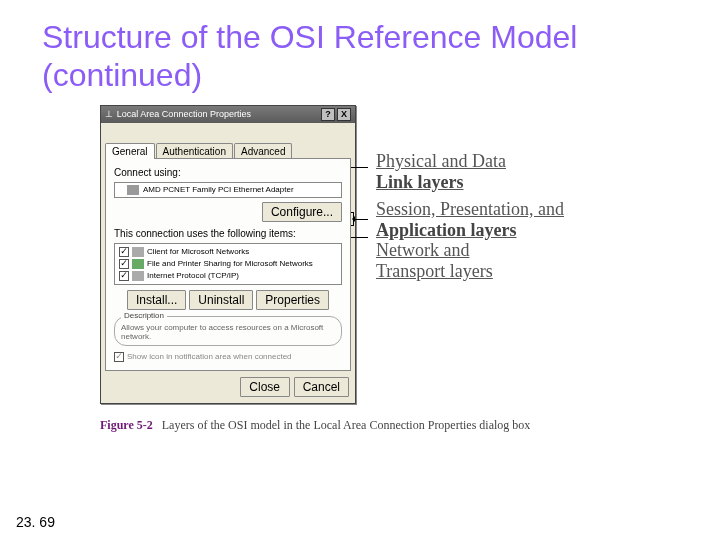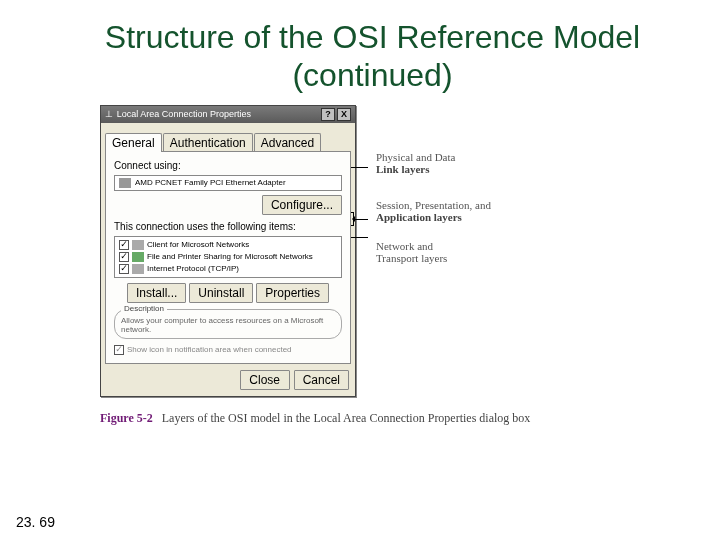--- a/index.html
+++ b/index.html
@@ -6,25 +6,24 @@
   body {
     margin: 0;
     width: 720px;
     height: 540px;
     background: #fff;
     font-family: Tahoma, Arial, sans-serif;
     position: relative;
   }
   .slide-title {
     font-size: 32px;
-    color: #14532d;
+    color: #8b5cf6;
     font-family: Verdana, sans-serif;
     padding: 18px 17px 10px 42px;
     line-height: 1.2;
-    text-align: center;
   }
   .figure-area {
     position: relative;
     margin-left: 100px;
     width: 520px;
   }
   .dialog {
     position: relative;
     width: 256px;
     border: 1px solid #444;
@@ -42,37 +41,37 @@
   }
   .titlebar .sysicon { margin-right: 4px; font-size: 9px; }
   .titlebar .spacer { flex: 1; }
   .titlebar .winbtns { display: flex; gap: 2px; }
   .winbtn {
     width: 14px; height: 13px;
     background: #c0c0c0; border: 1px solid #333;
     display: flex; align-items: center; justify-content: center;
     font-size: 9px; font-weight: bold; color: #000;
   }
-  .tabs { display: flex; padding: 10px 4px 0 4px; font-size: 12px; }
+  .tabs { display: flex; padding: 20px 4px 0 4px; font-size: 10px; }
   .tab {
     border: 1px solid #888; border-bottom: none;
     padding: 2px 6px; background: #ece9d8;
     margin-right: 1px; border-radius: 2px 2px 0 0;
   }
   .tab.active { background: #fdfdfb; position: relative; z-index: 2; }
   .tabpanel {
     border: 1px solid #888; background: #fdfdfb;
     margin: -1px 4px 0 4px; padding: 8px 8px 6px 8px;
     position: relative; z-index: 1;
   }
   .label { font-size: 10px; color: #000; margin-bottom: 4px; }
   .adapter-row {
     display: flex; align-items: center;
     border: 1px solid #888; background: #fff;
-    padding: 2px 4px; margin-bottom: 4px;
+    padding: 2px 12px; margin-bottom: 4px;
   }
   .adapter-row .nic { width: 12px; height: 10px; background: #999; margin-right: 4px; }
   .btn-row { display: flex; justify-content: flex-end; gap: 3px; margin-bottom: 6px; }
   .btn-row.center { justify-content: center; }
   .btn {
     border: 1px solid #888; background: #ece9d8;
     padding: 2px 8px; font-size: 12px;
     min-width: 50px; text-align: center;
     border-radius: 1px;
   }
@@ -106,21 +105,21 @@
   .arrow::before {
     content: ""; position: absolute; left: -5px; top: -3px;
     border: 3.5px solid transparent; border-right-color: #000;
   }
   .bracket {
     position: absolute; border-top: 1px solid #000; border-bottom: 1px solid #000; border-right: 1px solid #000;
     width: 6px;
   }
   .callout {
     position: absolute; font-family: Georgia, serif;
-    font-size: 11px; color: #555;
+    font-size: 18px; color: #555; text-decoration: underline;
   }
   .callout b { font-weight: 600; color: #444; }
   .figcap {
     margin-top: 14px; font-family: Georgia, serif;
     font-size: 12px; color: #444;
   }
   .figcap .fignum { font-weight: bold; color: #701a75; }
   .page-num {
     position: absolute; left: 16px; bottom: 10px;
     font-family: Arial; font-size: 14px; color: #000;

